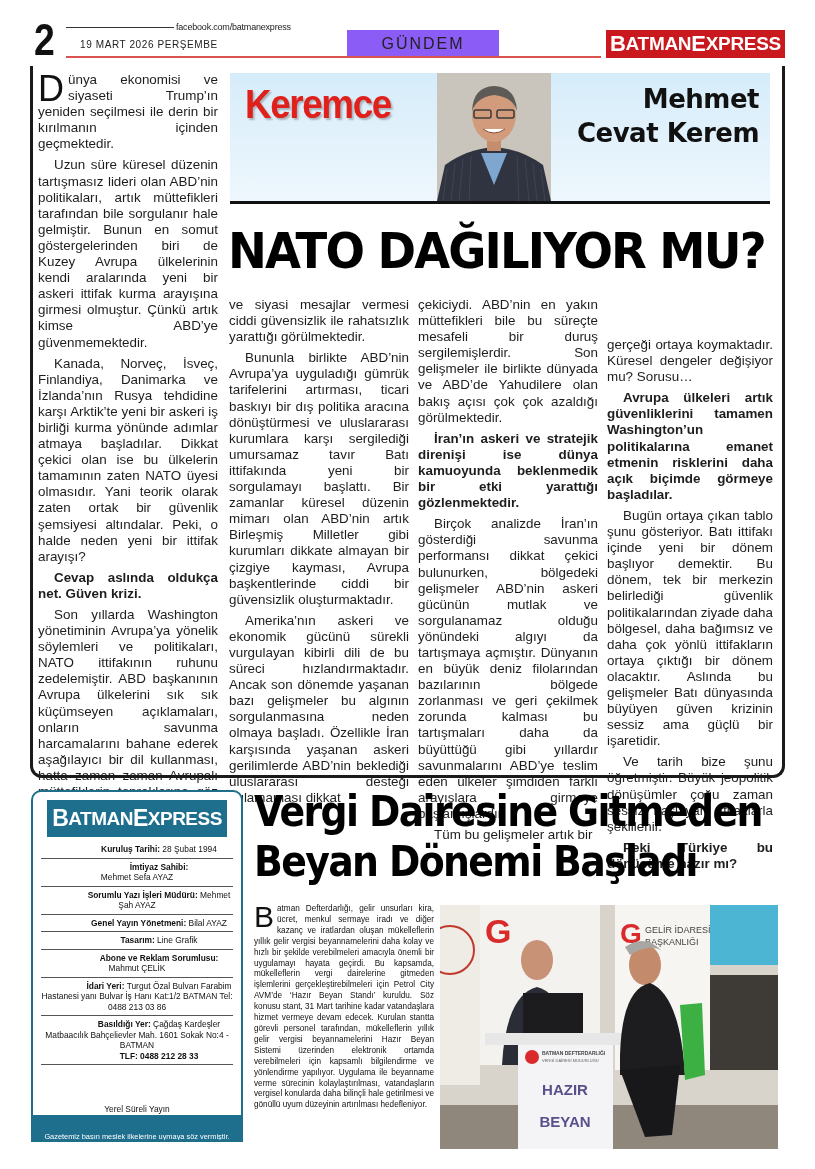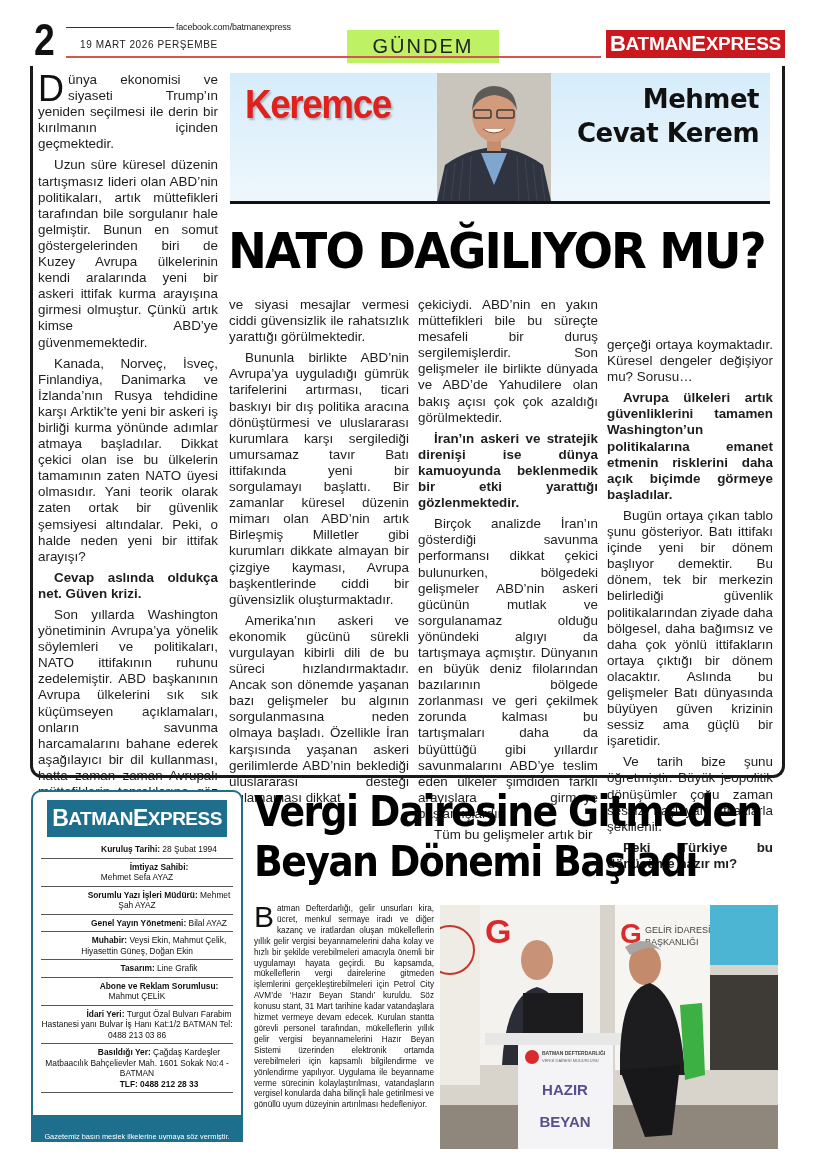--- a/index.html
+++ b/index.html
@@ -5,21 +5,21 @@
   * { box-sizing: border-box; margin: 0; padding: 0; }
   html, body { width: 815px; height: 1169px; background: #ffffff; overflow: hidden; }
   body { position: relative; font-family: "Liberation Sans", "DejaVu Sans", sans-serif; color: #1a1a1a; }
 
   
   .page-num { position: absolute; left: 34px; top: 18px; font-family: "Liberation Sans", sans-serif; font-weight: 700; font-size: 44px; line-height: 44px; color: #111; transform: scaleX(0.85); transform-origin: left top; }
   .fb-line { position: absolute; left: 66px; top: 27px; width: 108px; border-top: 1px solid #333; }
   .fb-link { position: absolute; left: 176px; top: 22px; font-size: 9px; color: #222; letter-spacing: -0.2px; }
   .date { position: absolute; left: 80px; top: 39px; font-size: 10px; letter-spacing: 0.6px; color: #222; }
   .header-rule { position: absolute; left: 66px; top: 56px; width: 535px; border-top: 2px solid #d9534f; }
-  .section-tab { position: absolute; left: 347px; top: 30px; width: 152px; height: 33px; background: #bef264; display: flex; align-items: center; justify-content: center; font-size: 20px; letter-spacing: 2px; color: #222; }
+  .section-tab { position: absolute; left: 347px; top: 30px; width: 152px; height: 27px; background: #8b5cf6; display: flex; align-items: center; justify-content: center; font-size: 16px; letter-spacing: 2px; color: #222; }
   .brand-logo { position: absolute; left: 606px; top: 30px; width: 179px; height: 28px; background: #c9191e; color: #fff; font-family: "Liberation Sans", sans-serif; font-weight: 700; font-size: 19px; display: flex; align-items: center; justify-content: center; letter-spacing: -0.3px; }
   .brand-logo .big { font-size: 22px; }
 
   
   .article-box { position: absolute; left: 30px; top: 66px; width: 755px; height: 712px; border-left: 3px solid #1a1a1a; border-right: 3px solid #1a1a1a; border-bottom: 3px solid #1a1a1a; border-radius: 0 0 12px 12px; }
   .column-banner { position: absolute; left: 230px; top: 73px; width: 540px; height: 128px; background: linear-gradient(#d6ecfa, #eef7fd); }
   .column-name { position: absolute; left: 245px; top: 82px; font-family: "Liberation Sans", sans-serif; font-weight: 700; font-size: 40px; color: #e0201b; letter-spacing: -1.5px; text-shadow: 2px 2px 2px rgba(0,0,0,0.25); transform: scaleX(0.92); transform-origin: left top; }
   .author-photo { position: absolute; left: 437px; top: 73px; width: 114px; height: 128px; overflow: hidden; background: linear-gradient(#d8d6d2, #b9b6ae); }
   .author-name { position: absolute; right: 56px; top: 82px; text-align: right; font-family: "DejaVu Sans", sans-serif; font-weight: 700; font-size: 26px; line-height: 34px; color: #111; letter-spacing: -0.5px; margin-left: 40px; }
   .banner-rule { position: absolute; left: 230px; top: 201px; width: 540px; border-top: 3px solid #111; }
@@ -132,21 +132,20 @@
   <div class="mast-logo">
     <span class="big">B</span>
       <span>ATMAN </span>
       <span class="big">E</span>
       <span>XPRESS</span>
   </div>
   <div class="mast-row"><b>Kuruluş Tarihi:</b><span> 28 Şubat 1994</span></div>
   <div class="mast-row"><b>İmtiyaz Sahibi:</b><br><span>Mehmet Sefa AYAZ</span></div>
   <div class="mast-row"><b>Sorumlu Yazı İşleri Müdürü:</b><span> Mehmet Şah AYAZ</span></div>
   <div class="mast-row"><b>Genel Yayın Yönetmeni:</b><span> Bilal AYAZ</span></div>
-  <div class="mast-row"><b>Muhabir:</b><span> Veysi Ekin, Mahmut Çelik, Hiyasettin Güneş, Doğan Ekin</span></div>
   <div class="mast-row"><b>Tasarım:</b><span> Line Grafik</span></div>
   <div class="mast-row"><b>Abone ve Reklam Sorumlusu:</b><span> Mahmut ÇELİK</span></div>
   <div class="mast-row"><b>İdari Yeri:</b><span> Turgut Özal Bulvarı Farabim Hastanesi yanı Bulvar İş Hanı Kat:1/2 BATMAN Tel: 0488 213 03 86</span></div>
   <div class="mast-row"><b>Basıldığı Yer:</b><span> Çağdaş Kardeşler Matbaacılık Bahçelievler Mah. 1601 Sokak No:4 - BATMAN</span><br><b>TLF: 0488 212 28 33</b></div>
   <div class="mast-row last">Yerel Süreli Yayın</div>
   <div class="mast-footer">
     <div>Gazetemiz basın meslek ilkelerine uymaya söz vermiştir.</div>
     <div>Gazetemizde yer alan köşe yazılarının sorumluluğu yazara aittir.</div>
   </div>
 </div>

